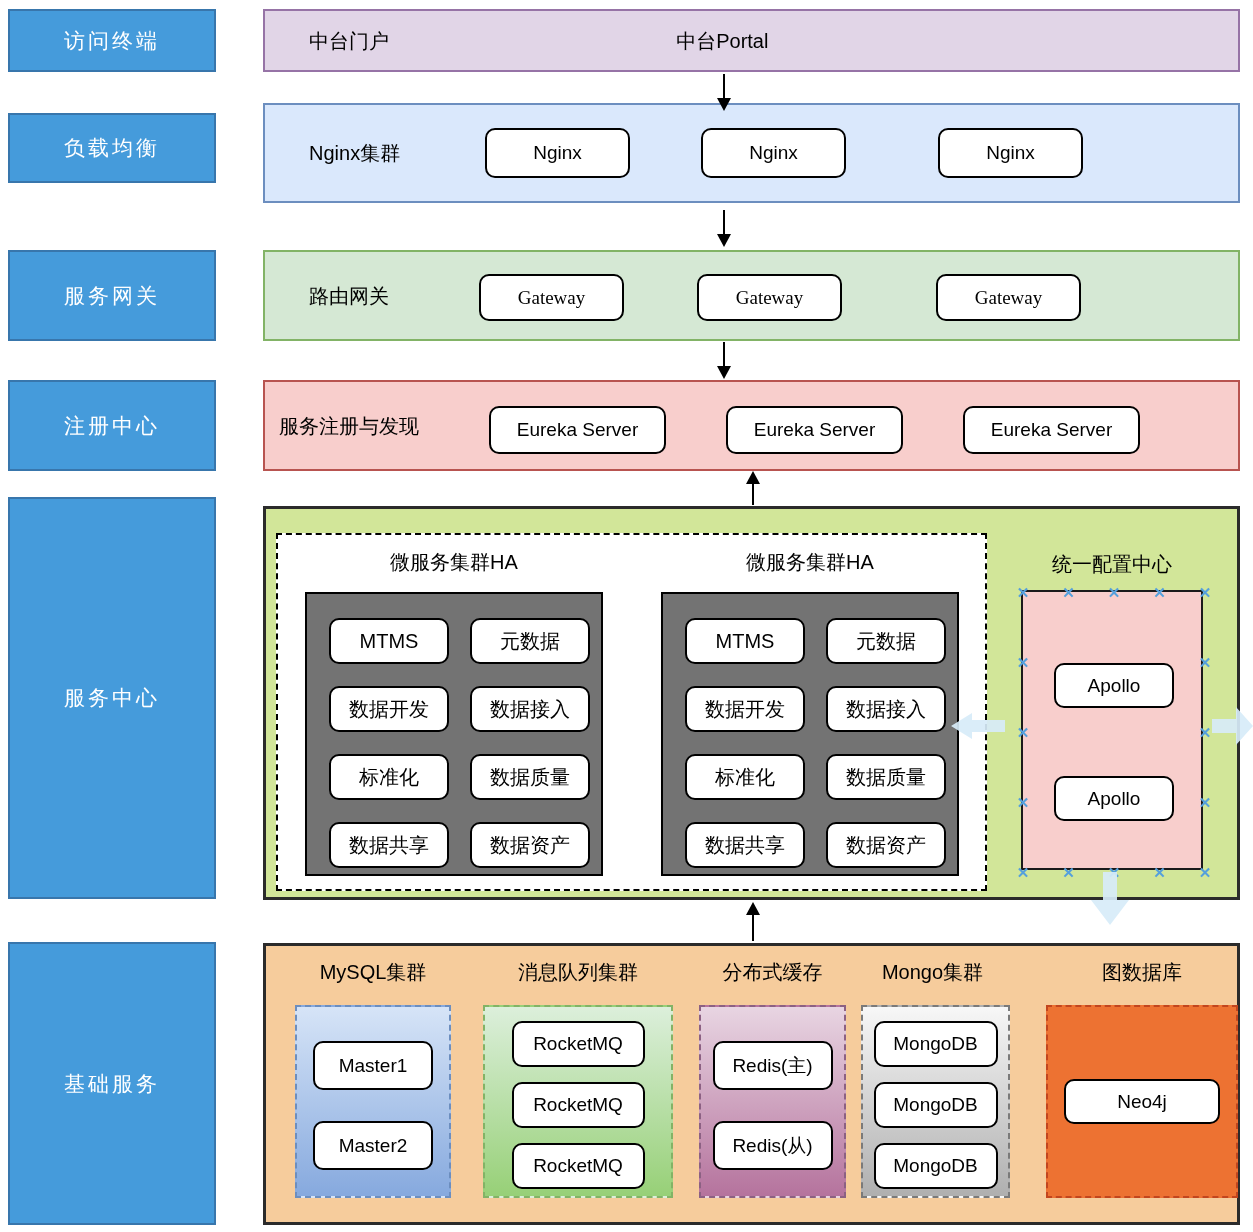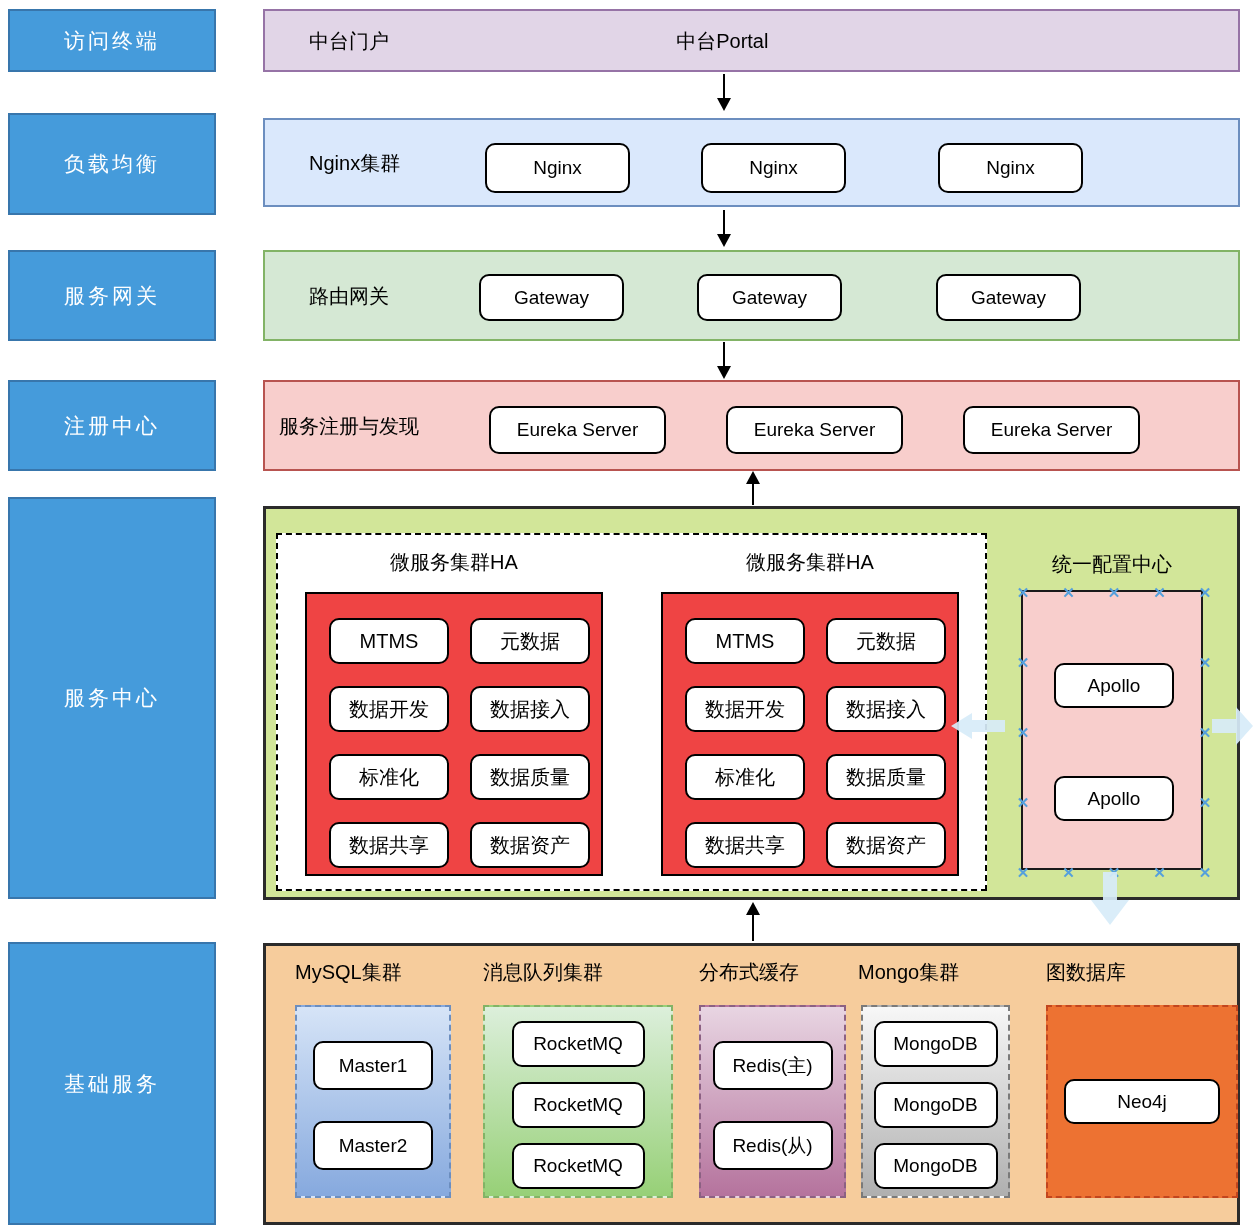--- a/index.html
+++ b/index.html
@@ -9,52 +9,52 @@
 
   
   .side{position:absolute;left:8px;width:208px;background:#459BDB;border:2px solid #3876AC;
         display:flex;align-items:center;justify-content:center;}
   .side span{color:#fff;font-size:21px;letter-spacing:3px;}
 
   
   .bar{position:absolute;left:263px;width:977px;}
   .bar.purple{background:#E1D5E7;border:2px solid #9673A6;}
   .bar.blue  {background:#DAE8FC;border:2px solid #6C8EBF;}
-  .bar.green {background:#D5E8D4;border:2px solid #82B366;}
+  .bar.green {background:#D5E8D4;border:2px solid #82B366;font-family:Liberation Serif, serif;}
   .bar.red   {background:#F8CECC;border:2px solid #B85450;}
   .row-label{position:absolute;left:44px;top:50%;transform:translateY(-50%);font-size:20px;white-space:nowrap;}
   .row-label.tight{left:14px;}
   .portal-text{position:absolute;left:47%;top:50%;transform:translate(-50%,-50%);font-size:20px;}
 
   
   .chip{position:absolute;background:#fff;border:2px solid #000;border-radius:10px;
         display:flex;align-items:center;justify-content:center;font-size:19px;white-space:nowrap;}
 
   
   .service-area{position:absolute;left:263px;top:506px;width:977px;height:394px;
                 background:#D2E699;border:3px solid #2B2B2B;}
   .dashed-box{position:absolute;left:10px;top:24px;width:711px;height:358px;
               background:#fff;border:2.5px dashed #000;}
   .ha-title{position:absolute;top:14px;font-size:20px;text-align:center;}
-  .ha-grid{position:absolute;top:57px;width:298px;height:284px;background:#ef4444;border:2px solid #000;
+  .ha-grid{position:absolute;top:57px;width:298px;height:284px;background:#737373;border:2px solid #000;
            display:grid;grid-template-columns:120px 120px;grid-template-rows:repeat(4,46px);
            column-gap:21px;row-gap:22px;padding:24px 0 0 22px;}
   .ha-grid .chip{position:static;width:120px;height:46px;font-size:20px;}
 
   .config-title{position:absolute;left:755px;top:42px;width:182px;text-align:center;font-size:20px;}
   .config-box{position:absolute;left:755px;top:81px;width:182px;height:280px;
               background:#F8CECC;border:2px solid #1A1A1A;}
   .config-box .chip{left:31px;width:120px;height:45px;text-align:right;}
   .xh{position:absolute;color:#55A0DC;font-size:15px;font-weight:bold;line-height:1;
       transform:translate(-50%,-50%);}
 
   
   .basic-area{position:absolute;left:263px;top:943px;width:977px;height:282px;
               background:#F6CC9C;border:3px solid #2B2B2B;}
-  .gtitle{position:absolute;top:13px;font-size:20px;white-space:nowrap;}
+  .gtitle{position:absolute;top:13px;font-size:20px;text-align:center;white-space:nowrap;}
   .gbox{position:absolute;top:59px;height:193px;border:2px dashed;display:flex;
         flex-direction:column;align-items:center;}
   .gbox .chip{position:static;flex:none;}
   .gbox.two{padding-top:34px;}
   .gbox.two .chip{width:120px;height:49px;margin-bottom:31px;}
   .gbox.three{padding-top:14px;}
   .gbox.three .chip{height:46px;margin-bottom:15px;}
   .gbox.mysql{left:29px;width:156px;background:linear-gradient(#D6E4F7,#86A9DE);border-color:#6C8EBF;}
   .gbox.mq{left:217px;width:190px;background:linear-gradient(#DCEFDB,#97D077);border-color:#82B366;}
   .gbox.mq .chip{width:133px;}
@@ -67,42 +67,42 @@
   .arr,.parrow{position:absolute;line-height:0;}
 </style>
 </head>
 <body>
 
 <div class="canvas">
 
   <div class="side" style="top:9px;height:63px">
       <span>访问终端</span>
     </div>
-  <div class="side" style="top:113px;height:102px">
+  <div class="side" style="top:113px;height:70px">
       <span>负载均衡</span>
     </div>
   <div class="side" style="top:250px;height:91px">
       <span>服务网关</span>
     </div>
   <div class="side" style="top:380px;height:91px">
       <span>注册中心</span>
     </div>
   <div class="side" style="top:497px;height:402px">
       <span>服务中心</span>
     </div>
   <div class="side" style="top:942px;height:283px">
       <span>基础服务</span>
     </div>
 
   <div class="bar purple" style="top:9px;height:63px">
     <span class="row-label">中台门户</span>
     <span class="portal-text">中台Portal</span>
   </div>
 
-  <div class="bar blue" style="top:118px;height:89px">
+  <div class="bar blue" style="top:103px;height:100px">
     <span class="row-label">Nginx集群</span>
     <div class="chip" style="left:220px;top:23px;width:145px;height:50px">Nginx</div>
     <div class="chip" style="left:436px;top:23px;width:145px;height:50px">Nginx</div>
     <div class="chip" style="left:673px;top:23px;width:145px;height:50px">Nginx</div>
   </div>
 
   <div class="bar green" style="top:250px;height:91px">
     <span class="row-label">路由网关</span>
     <div class="chip" style="left:214px;top:22px;width:145px;height:47px">Gateway</div>
     <div class="chip" style="left:432px;top:22px;width:145px;height:47px">Gateway</div>

